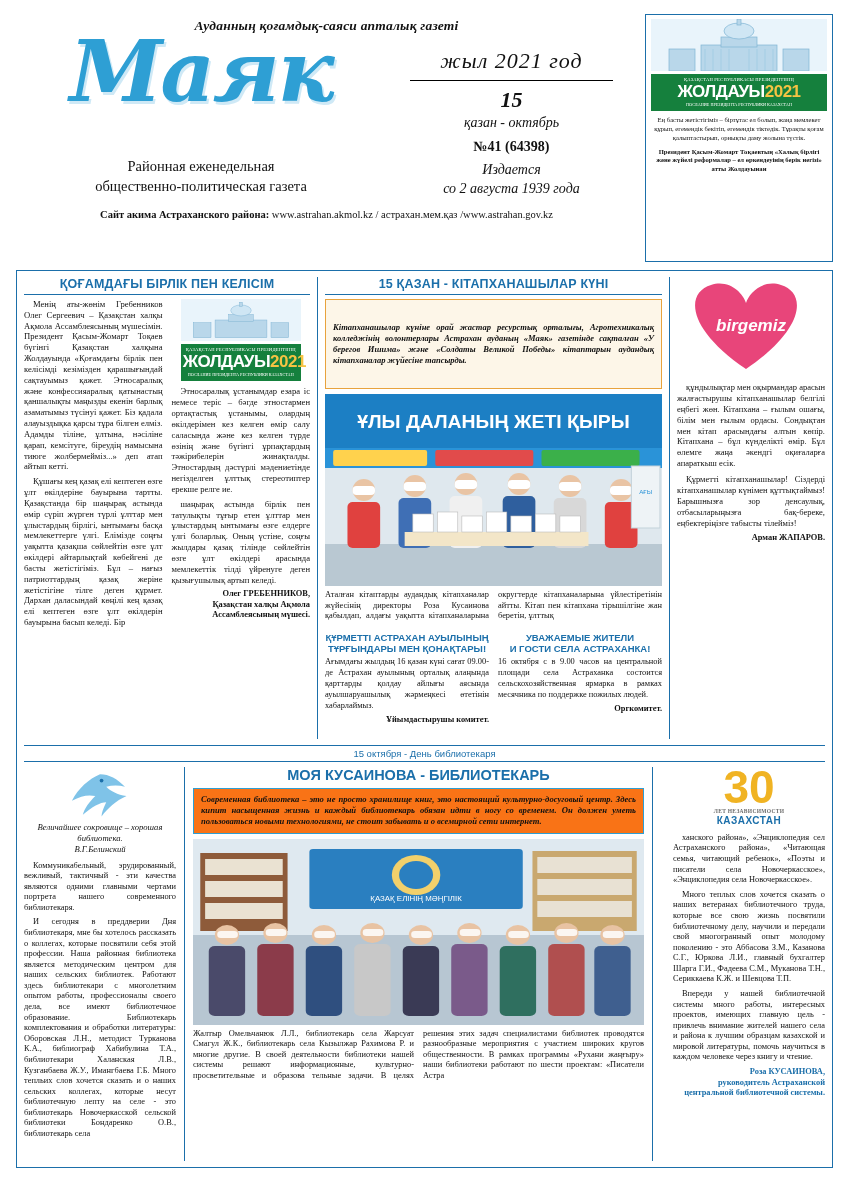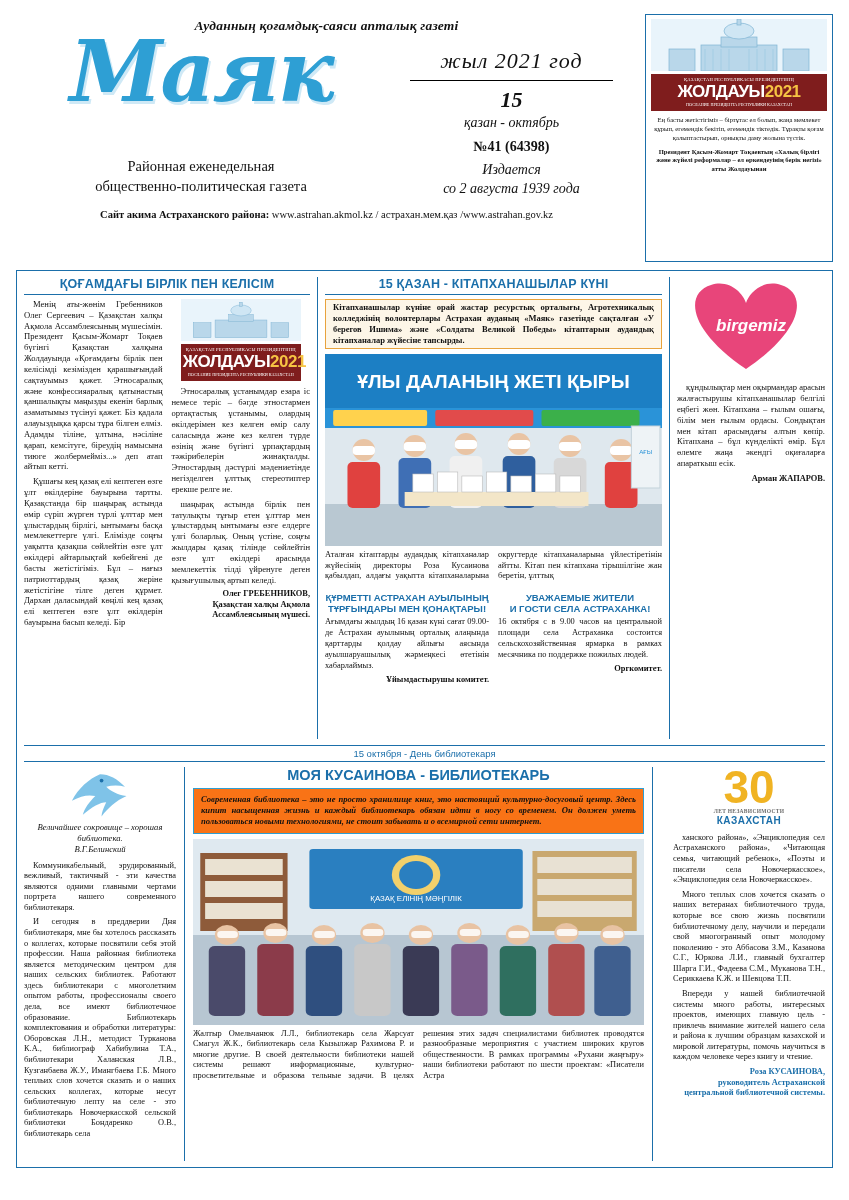--- a/index.html
+++ b/index.html
@@ -123,21 +123,21 @@
     text-align:center;
   }
   .akorda{
     height:52px;
     position:relative;
     background:#eaf4fb;
     overflow:hidden;
   }
   .akorda svg{display:block;margin:0 auto;}
   .zholdau-badge{
-    background:#7f1d1d;
+    background:#15803d;
     color:#fff;
     padding:3px 2px 4px 2px;
     margin-top:3px;
   }
   .zholdau-top{
     font-size:4.6px;letter-spacing:.2px;line-height:1.3;
   }
   .zholdau-main{
     font-weight:bold;font-size:17px;line-height:1;
     font-family:"Liberation Sans", sans-serif;
@@ -208,25 +208,26 @@
     width:120px;
     margin:4px auto 5px auto;
     text-align:center;
     break-inside:avoid;
   }
   .zholdau-inline .akorda{height:42px;}
   
   .leadbox{
     border:1px solid #e8a33d;
     background:#fdf6e8;
-    padding:2px 7px;
+    padding:22px 7px;
     font-size:8.5px;
     line-height:1.3;
     text-align:justify;
     font-weight:bold;
+    font-style:italic;
     margin-bottom:5px;
   }
   .photo{
     position:relative;
     overflow:hidden;
     background:#d8e4ec;
   }
   .cap{
     font-size:8.4px;
     line-height:1.25;
@@ -484,20 +485,21 @@
 
       <div class="col-c colsep" style="padding-left:7px;">
         <div class="heart-wrap">
           <svg width="138" height="96" viewBox="0 0 138 96">
             <path d="M69 92 C 10 52, 8 16, 34 8 C 52 2, 66 16, 69 26 C 72 16, 86 2, 104 8 C 130 16, 128 52, 69 92 Z" fill="#e8457a"></path>
             <text x="74" y="54" font-family="Liberation Sans, sans-serif" font-size="17" font-style="italic" font-weight="bold" fill="#ffffff" text-anchor="middle">birgemiz</text>
           </svg>
         </div>
         <div style="font-size:8.5px;line-height:1.28;text-align:justify;">
           <p style="margin:0 0 5px 0;text-indent:9px;">құндылықтар мен оқырмандар арасын жалғастырушы кітапханашылар белгілі еңбегі жөн. Кітапхана – ғылым ошағы, білім мен ғылым ордасы. Сондықтан мен кітап арасындағы алтын көпір. Кітапхана – бұл күнделікті өмір. Бұл өлемге жаңа әкендгі оқиғаларға апараткыш есік.</p>
+          <p style="margin:0 0 5px 0;text-indent:9px;">Құрметті кітапханашылар! Сіздерді кітапханашылар күнімен құттықтаймыз! Барышнызға зор денсаулық, отбасыларыңызға бақ-береке, еңбектеріңізге табысты тілейміз!</p>
           <div class="sign">Арман ЖАПАРОВ.</div>
         </div>
       </div>
     </div>
 
     <div class="bottom-bar">15 октября - День библиотекаря</div>
 
     <div class="bot-area">
 
       <div class="bot-a">

